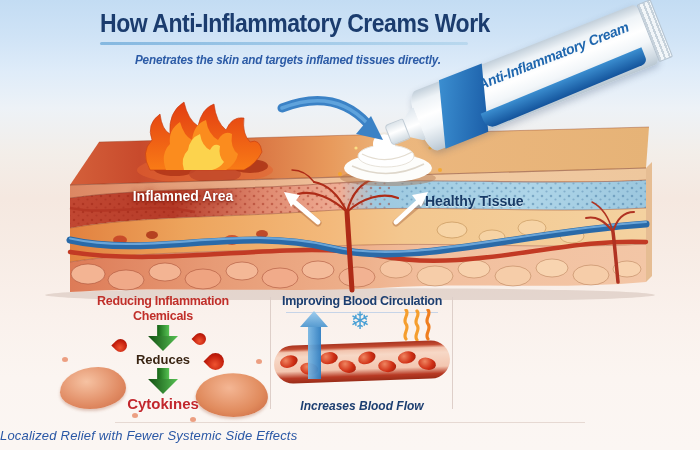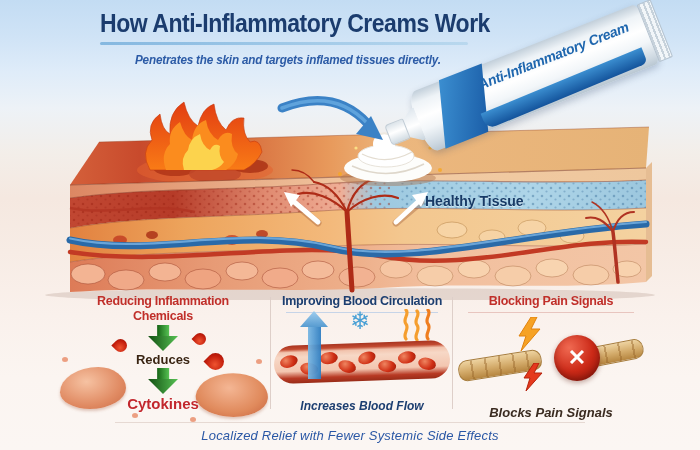--- a/index.html
+++ b/index.html
@@ -106,21 +106,21 @@
   .nerve-right{right:0;top:28px;width:80px;height:20px;transform:rotate(-11deg);}
   .bolt{position:absolute;z-index:2;}
   .xcircle{position:absolute;left:96px;top:18px;width:46px;height:46px;border-radius:50%;z-index:3;
     background:radial-gradient(circle at 33% 28%,#f06a52,#cc2a18 52%,#8c1107);
     display:flex;align-items:center;justify-content:center;
     box-shadow:0 2px 5px rgba(90,20,10,.35),inset 0 -3px 6px rgba(0,0,0,.25);}
   .xcircle span{color:#fff;font-size:22px;font-weight:bold;line-height:1;}
   .p3-caption{margin-top:8px;text-align:center;font-size:13px;font-style:italic;font-weight:bold;color:#3a2b20;}
   
   .footer-line{position:absolute;left:115px;top:422px;width:470px;height:1px;background:#e6d9d3;}
-  .footer-text{position:absolute;left:0;top:428px;width:700px;margin:0;text-align:center;
+  .footer-text{position:absolute;left:0;top:428px;width:700px;margin:0;text-align:left;
     font-size:13px;font-style:italic;color:#2a57a5;letter-spacing:.2px;}
 </style>
 </head>
 <body>
 
 <div class="canvas">
 
   <h1 class="title">How Anti-Inflammatory Creams Work</h1>
   <div class="title-underline"></div>
   <p class="subtitle">Penetrates the skin and targets inflamed tissues directly.</p>
@@ -282,20 +282,21 @@
       <circle cx="430" cy="58" r="1.6" fill="#f6a823" opacity=".8"></circle>
     </g>
 
     <g>
       <path d="M282,18 C318,4 346,10 368,34" stroke="#3b82c6" stroke-width="9" fill="none" stroke-linecap="round"></path>
       <path d="M282,18 C318,4 346,10 368,34" stroke="#5fa3dc" stroke-width="3.5" fill="none" stroke-linecap="round"></path>
       <polygon points="383,50 356,44 371,26" fill="#3b82c6"></polygon>
     </g>
   </svg>
 
+  <span class="skin-label inflamed-label">Inflamned Area</span>
   <span class="skin-label healthy-label">Healthy Tissue</span>
 
   <div class="tube-group">
     <div class="tube-body">
       <div class="tube-stripe-diag"></div>
       <div class="tube-stripe-bottom"></div>
       <span class="tube-label">Anti-Inflammatory Cream</span>
     </div>
     <div class="tube-crimp"></div>
     <div class="tube-shoulder"></div>
@@ -353,35 +354,17 @@
         <span class="p1-mid">Reduces</span>
         <div class="garrow">
             <div class="shaft"></div>
             <div class="head"></div>
           </div>
         <span class="p1-bottom">Cytokines</span>
       </div>
     </div>
   </div>
 
-  <div class="panel panel-3">
-    <h3>Blocking Pain Signals</h3>
-    <div class="h-rule h-rule-red"></div>
-    <div class="p3-ill">
-      <div class="nerve nerve-left"></div>
-      <div class="nerve nerve-right"></div>
-      <svg class="bolt" style="left:58px;top:0px;" width="26" height="34">
-        <polygon points="15,0 3,19 10,19 5,34 24,12 15,12 21,0" fill="#f6a224" stroke="#e0820e" stroke-width="1"></polygon>
-      </svg>
-      <svg class="bolt" style="left:64px;top:46px;" width="22" height="28">
-        <polygon points="12,0 2,15 8,15 4,28 20,10 12,10 17,0" fill="#e5391d" stroke="#b5220c" stroke-width="1"></polygon>
-      </svg>
-      <div class="xcircle">
-        <span>✕</span>
-      </div>
-    </div>
-    <p class="p3-caption">Blocks Pain Signals</p>
-  </div>
 
   <div class="footer-line"></div>
   <p class="footer-text">Localized Relief with Fewer Systemic Side Effects</p>
 
 </div>
 
 </body></html>

